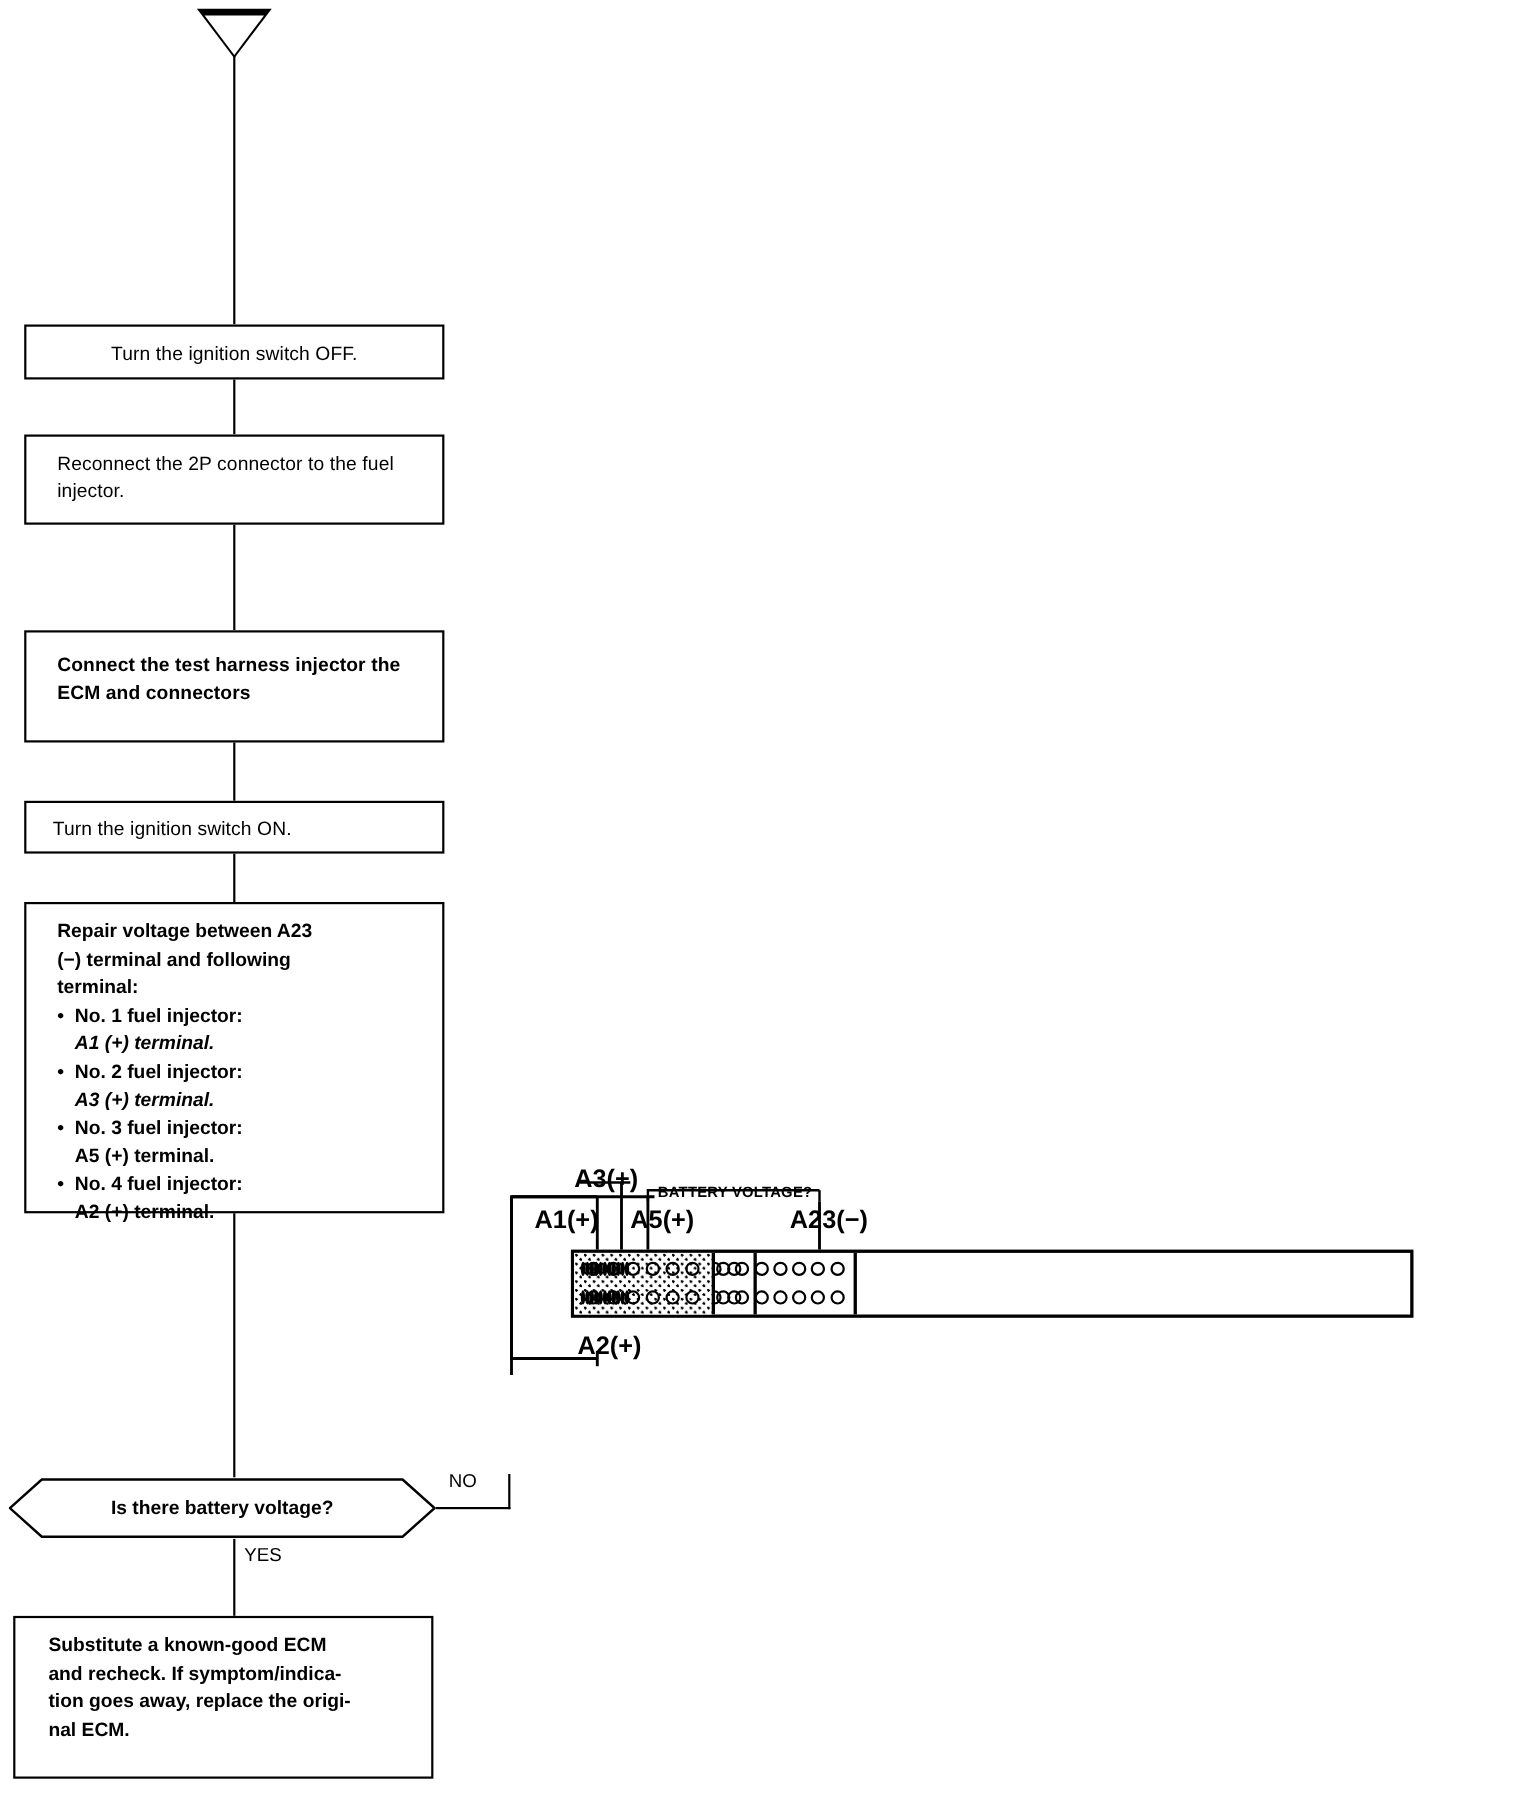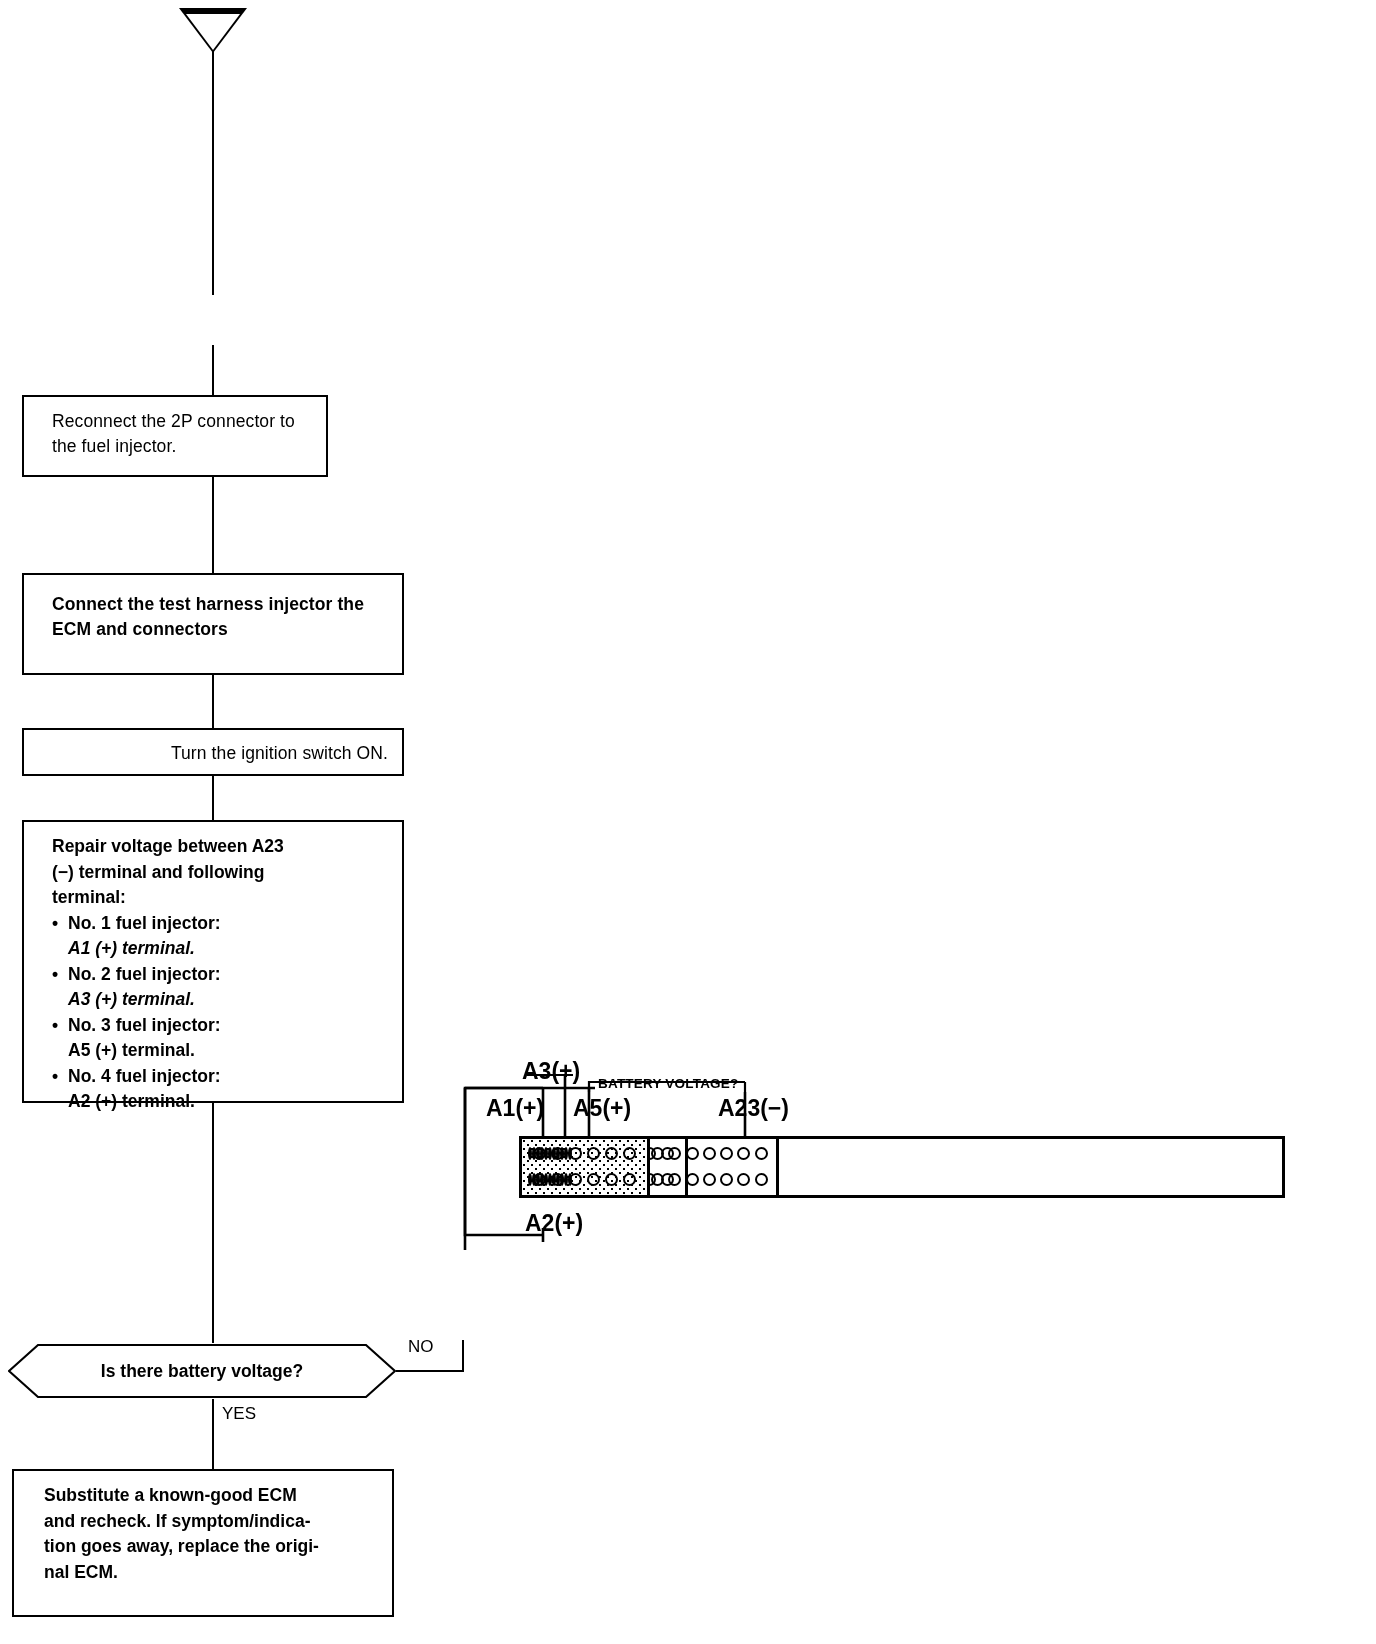--- a/index.html
+++ b/index.html
@@ -78,34 +78,37 @@
 </head>
 <body>
 
 <div class="canvas">
 
   <div class="tri" style="left:179px;top:8px;">
     <div class="tri-inner" style="left:-27px;top:-39px;"></div>
   </div>
   <div class="vline" style="left:212px;top:50px;height:245px;"></div>
 
+  <div class="box light" style="left:22px;top:295px;width:382px;height:50px;">
+    <div class="txt" style="left:0;right:0;top:12px;text-align:center;">Turn the ignition switch OFF.</div>
+  </div>
   <div class="vline" style="left:212px;top:345px;height:50px;"></div>
 
-  <div class="box light" style="left:22px;top:395px;width:306px;height:82px;">
+  <div class="box light" style="left:22px;top:395px;width:382px;height:82px;">
     <div class="txt" style="left:28px;right:14px;top:12px;">Reconnect the 2P connector to the fuel injector.</div>
   </div>
   <div class="vline" style="left:212px;top:477px;height:96px;"></div>
 
   <div class="box bold" style="left:22px;top:573px;width:382px;height:102px;">
     <div class="txt" style="left:28px;right:14px;top:17px;">Connect the test harness injector the ECM  and  connectors</div>
   </div>
   <div class="vline" style="left:212px;top:675px;height:53px;"></div>
 
   <div class="box light" style="left:22px;top:728px;width:382px;height:48px;">
-    <div class="txt" style="left:24px;right:14px;top:11px;text-align:right;">Turn the ignition switch ON.</div>
+    <div class="txt" style="left:24px;right:14px;top:11px;">Turn the ignition switch ON.</div>
   </div>
   <div class="vline" style="left:212px;top:776px;height:44px;"></div>
 
   <div class="box bold" style="left:22px;top:820px;width:382px;height:283px;">
     <div style="position:absolute;left:28px;right:12px;top:12px;font-size:17.5px;line-height:25.5px;font-weight:bold;">
       <div>Repair  voltage  between  A23</div>
       <div>(−)  terminal  and  following</div>
       <div>terminal:</div>
 
       <div style="display:flex;">

